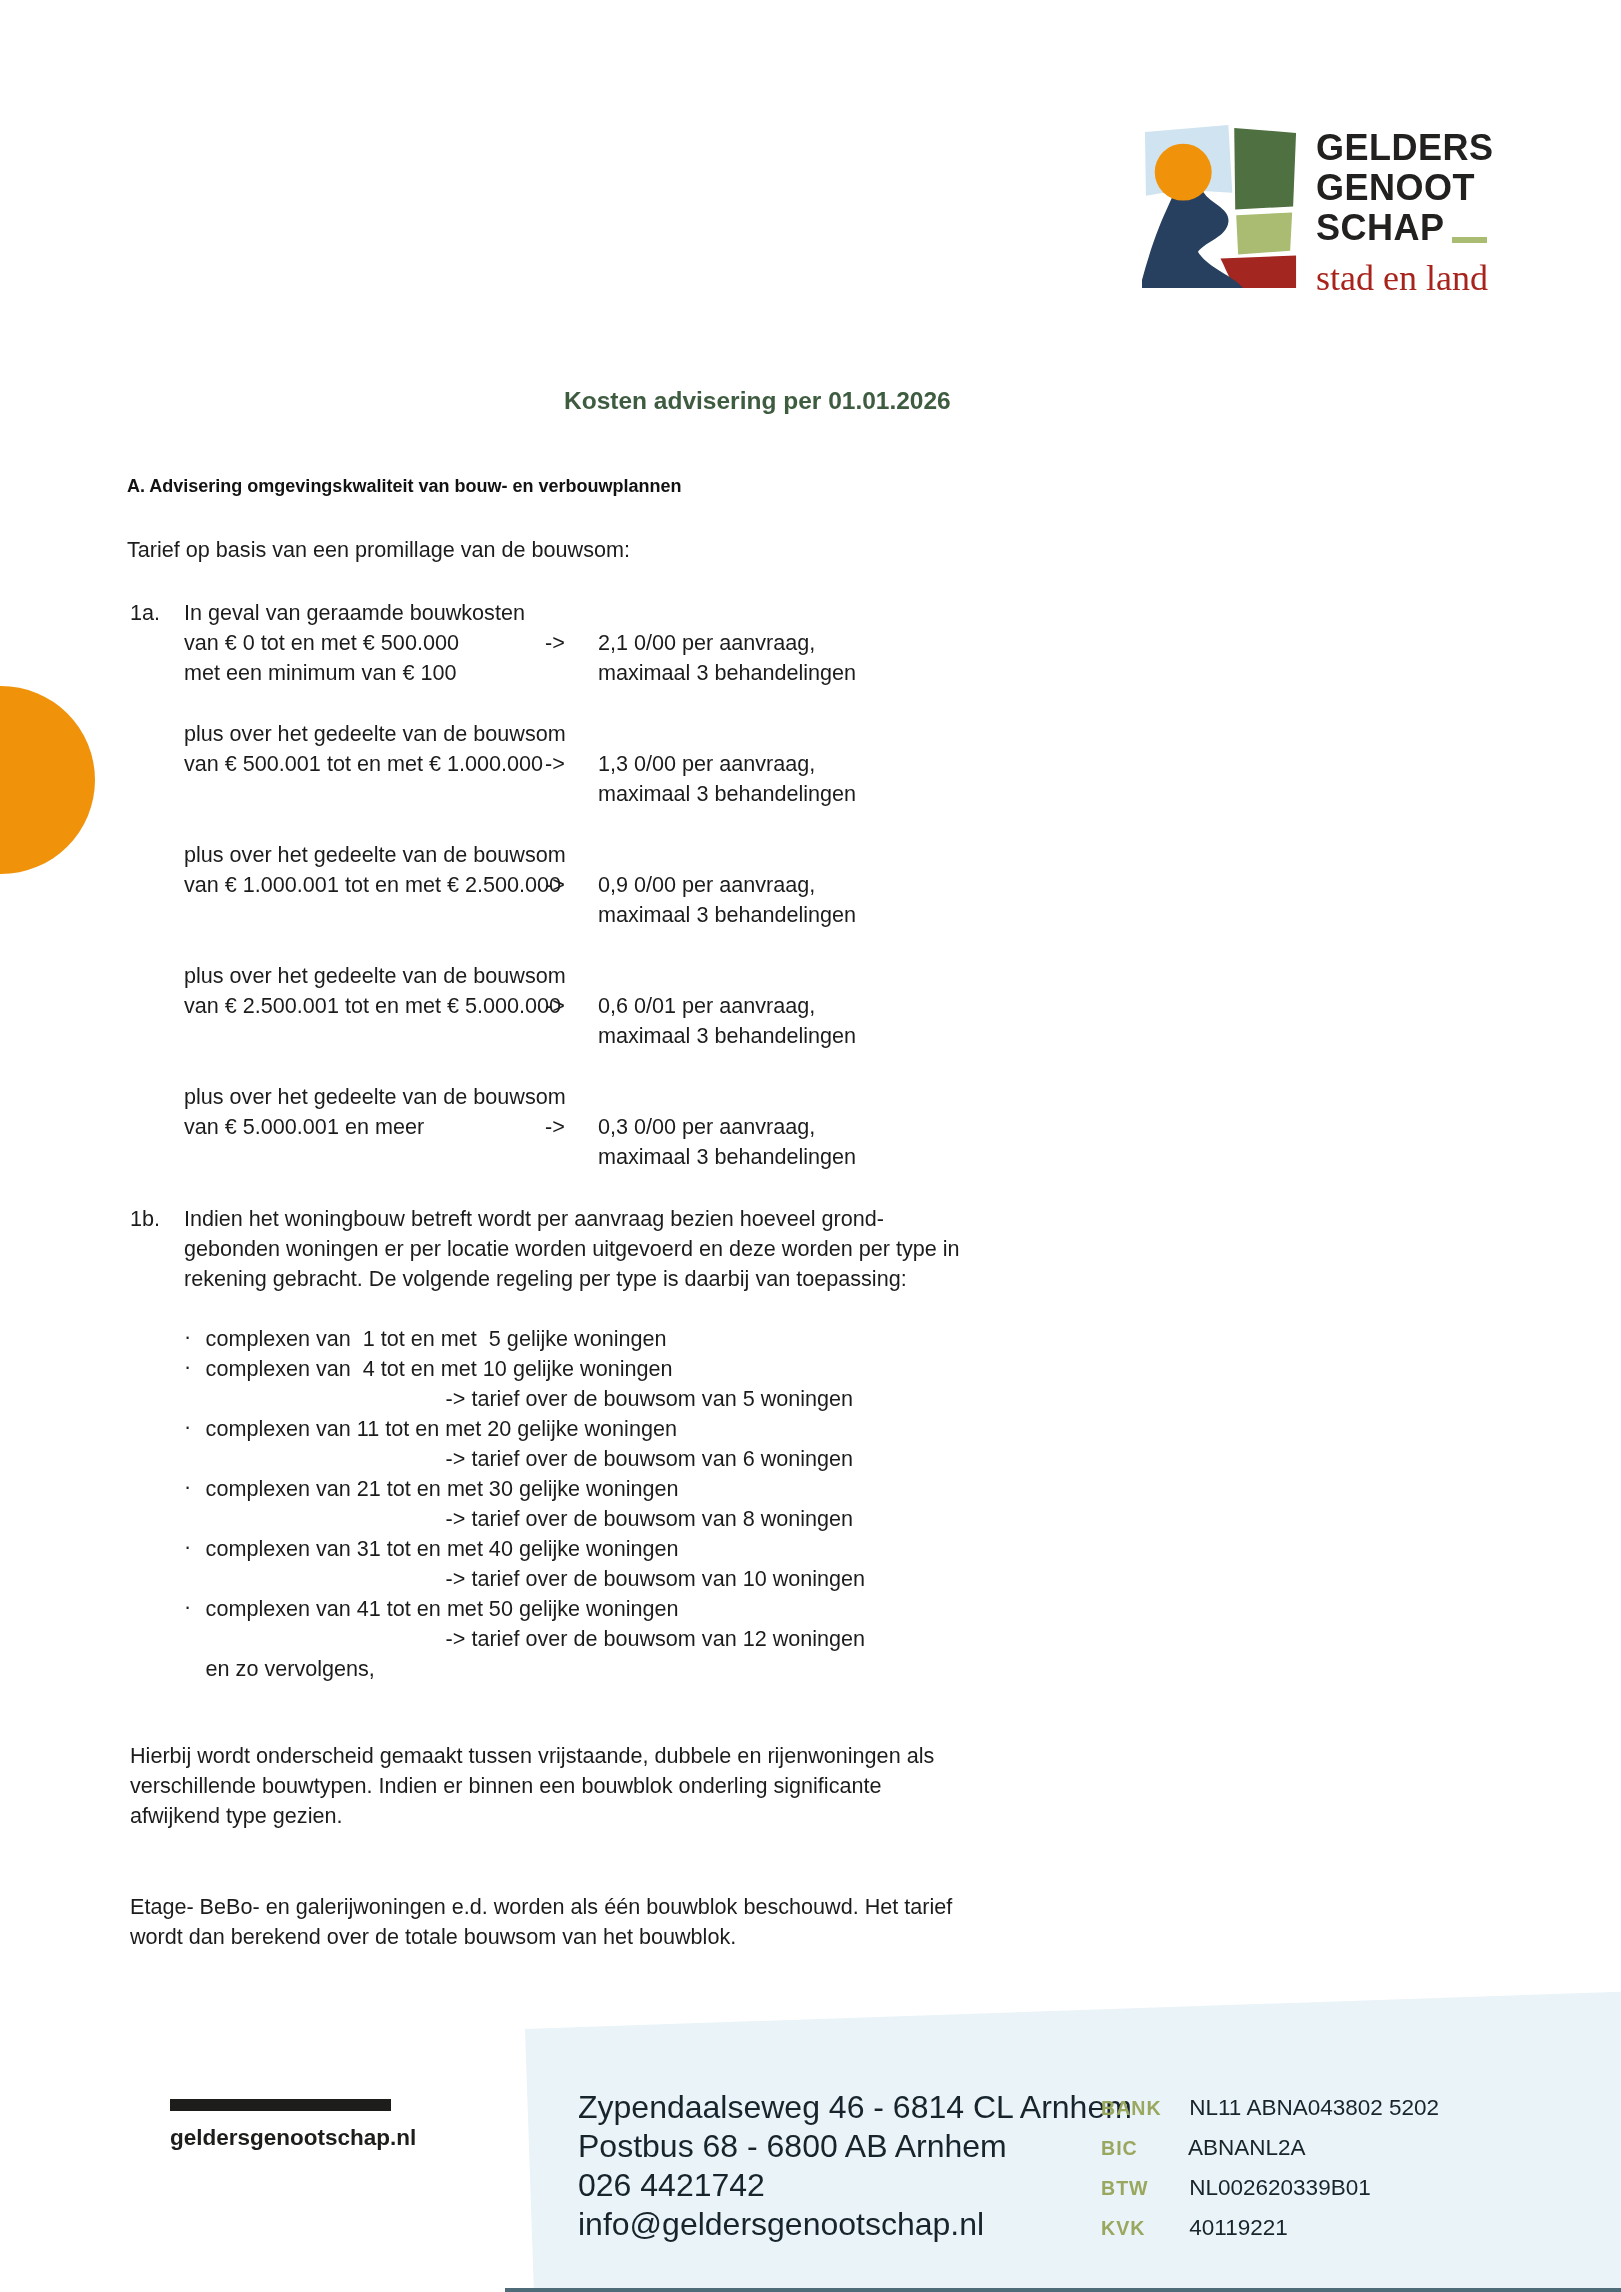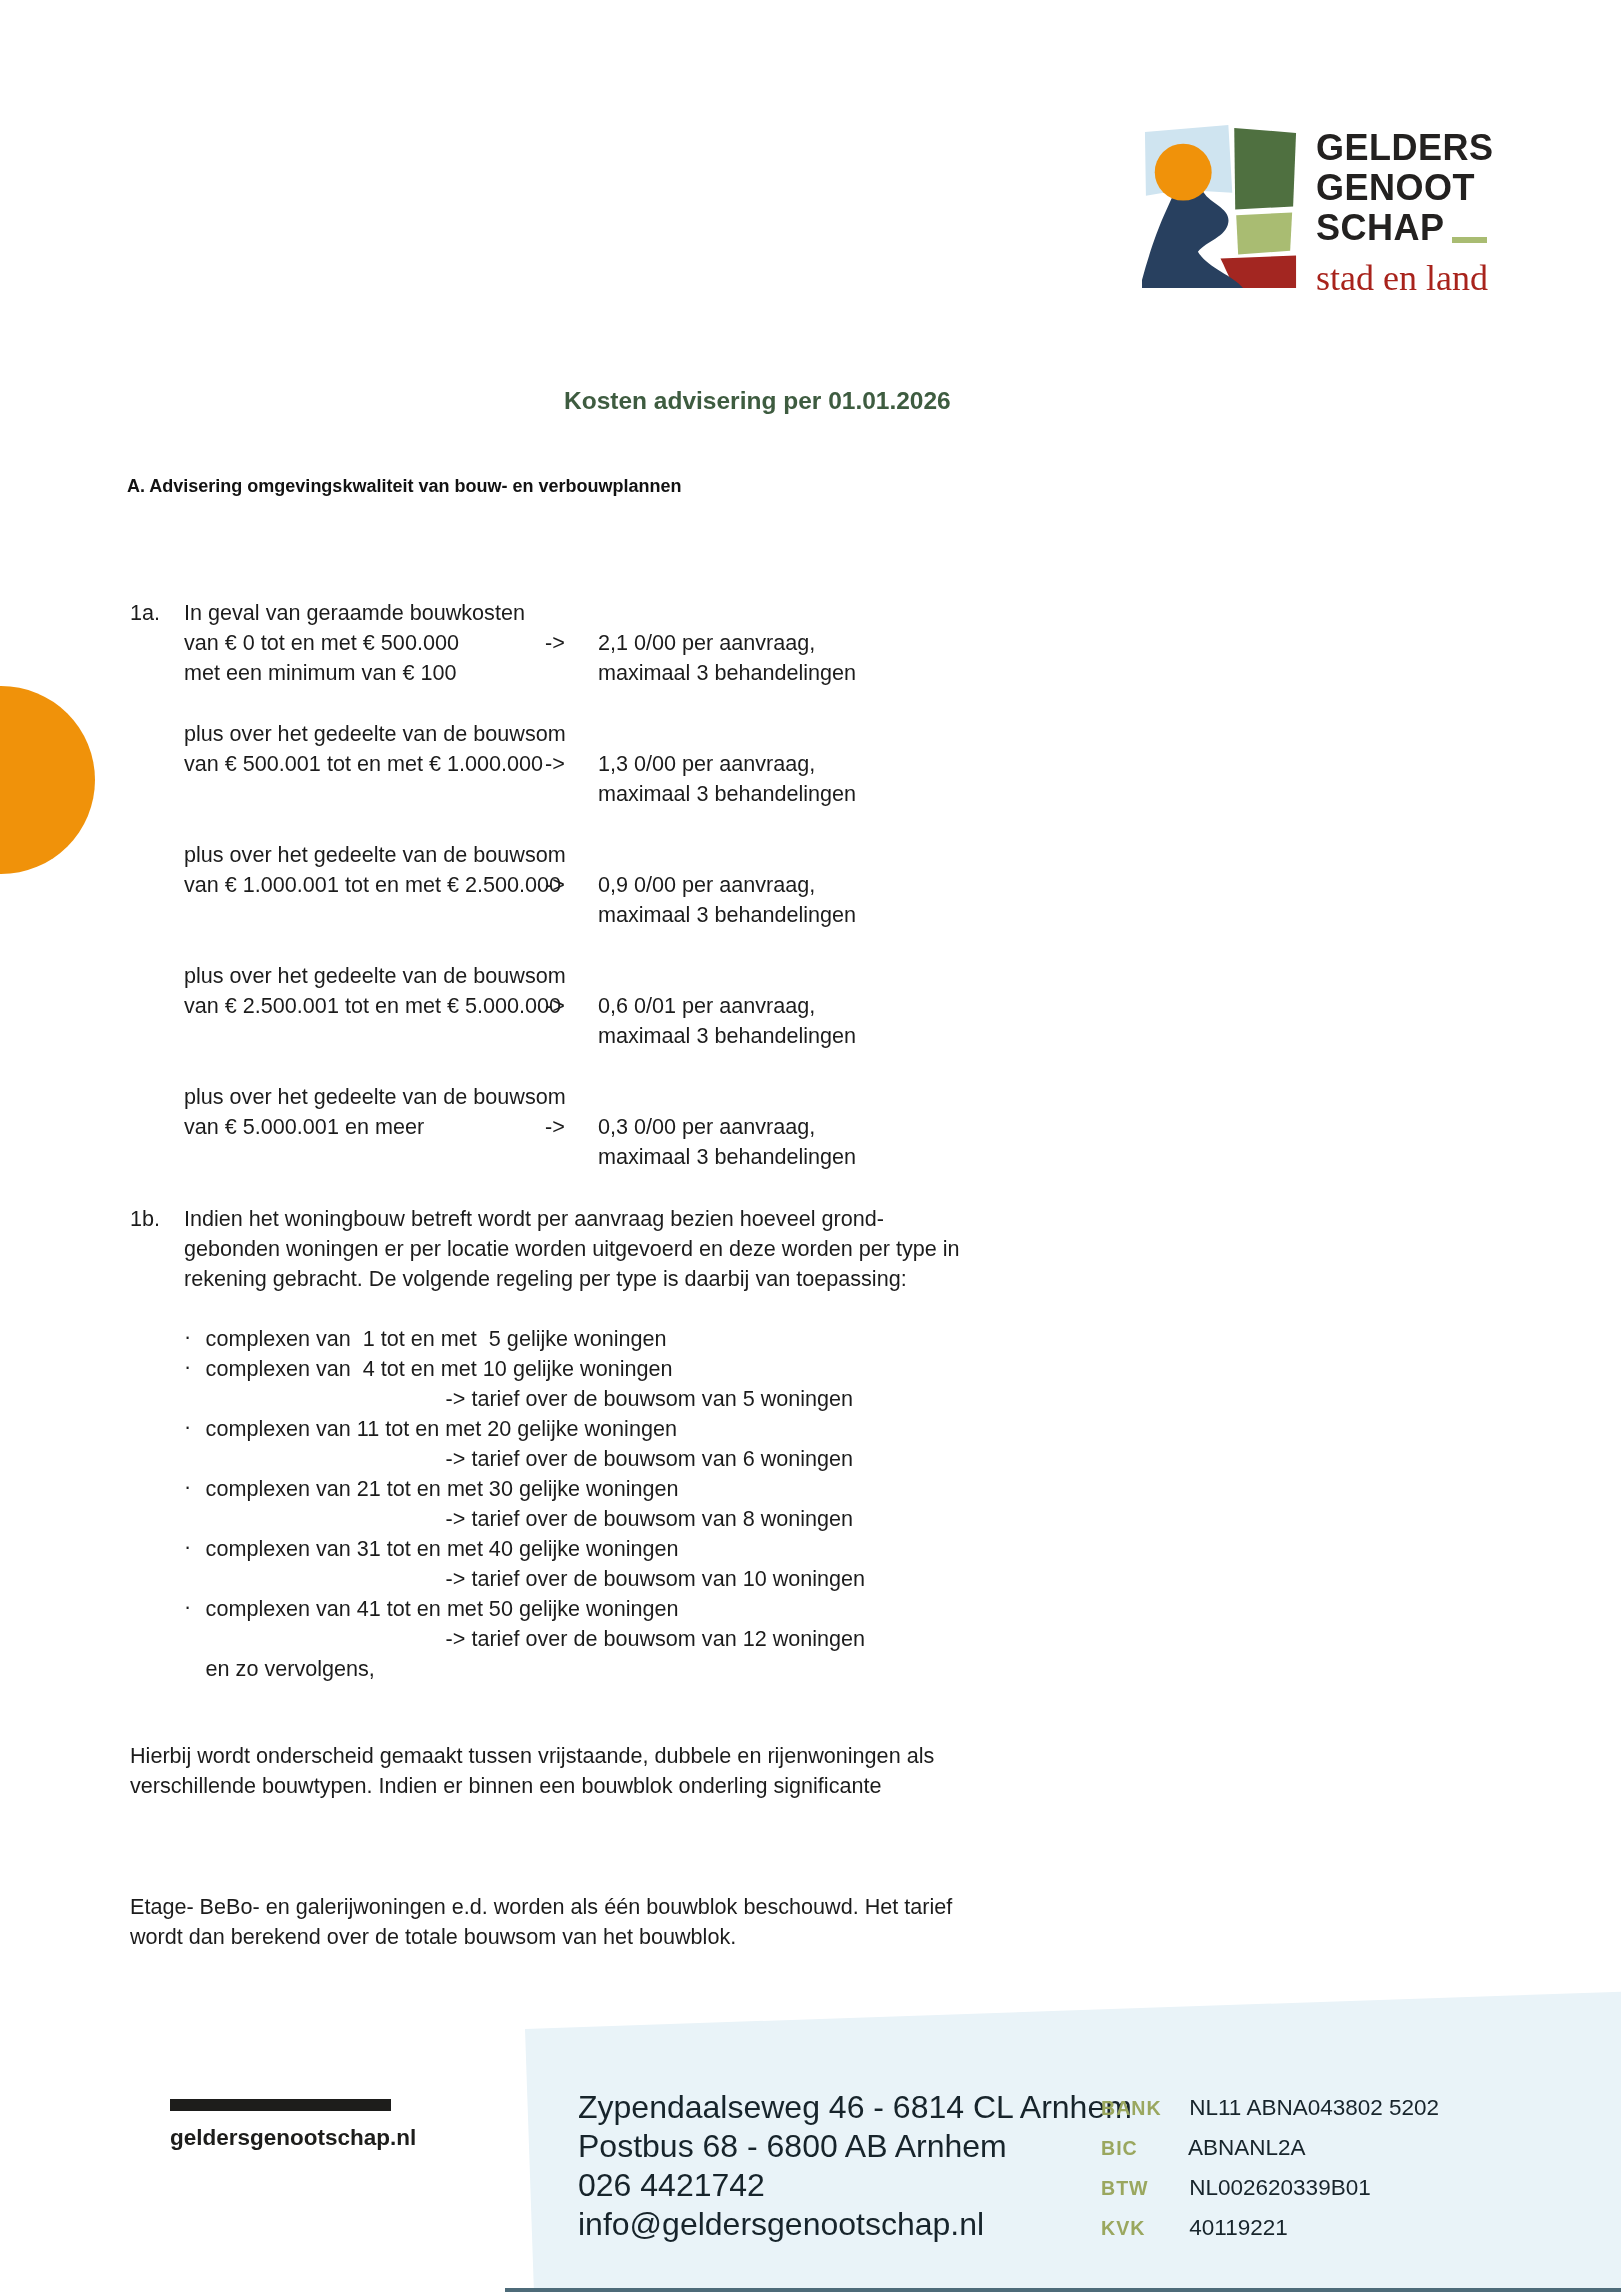--- a/index.html
+++ b/index.html
@@ -80,20 +80,21 @@
         <span>SCHAP</span>
         <span class="schap-dash"></span>
       </div>
     </div>
     <div class="tagline">stad en land</div>
   </div>
 
   <div id="doc-title" class="abs">Kosten advisering per 01.01.2026</div>
 
   <div id="headingA" class="abs">A. Advisering omgevingskwaliteit van bouw- en verbouwplannen</div>
+  <div id="intro" class="abs body-text">Tarief op basis van een promillage van de bouwsom:</div>
 
   <div id="tariff" class="abs body-text">
     <div class="rowlabel">1a.</div>
     <div class="sec-content">
 
       <div class="trow">
         <div class="tcol-left">
           <div>In geval van geraamde bouwkosten</div>
           <div>van € 0 tot en met € 500.000</div>
           <div>met een minimum van € 100</div>
@@ -196,20 +197,21 @@
           <div class="bullet-tarief">-&gt; tarief over de bouwsom van 12 woningen</div>
         </div>
         <div class="closing">en zo vervolgens,</div>
       </div>
     </div>
   </div>
 
   <div id="p1" class="abs body-text para">
     <div>Hierbij wordt onderscheid gemaakt tussen vrijstaande, dubbele en rijenwoningen als</div>
     <div>verschillende bouwtypen. Indien er binnen een bouwblok onderling significante</div>
+    <div>afwijkend type gezien.</div>
   </div>
 
   <div id="p2" class="abs body-text para">
     <div>Etage- BeBo- en galerijwoningen e.d. worden als één bouwblok beschouwd. Het tarief</div>
     <div>wordt dan berekend over de totale bouwsom van het bouwblok.</div>
   </div>
 
   <div id="footer-panel" class="abs"></div>
   <div id="footer-bottombar" class="abs"></div>
 

